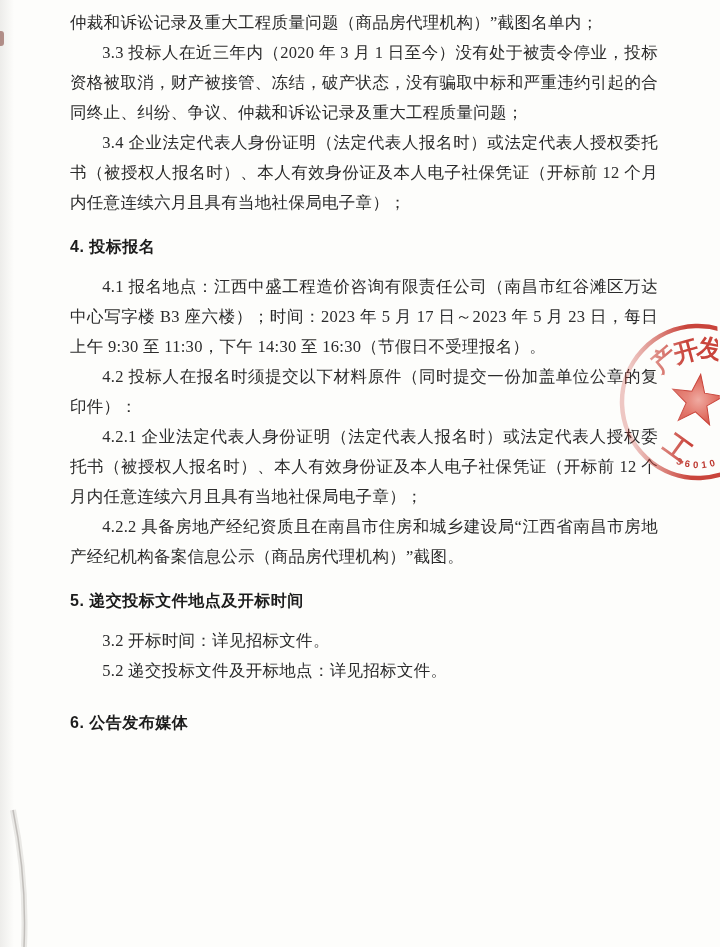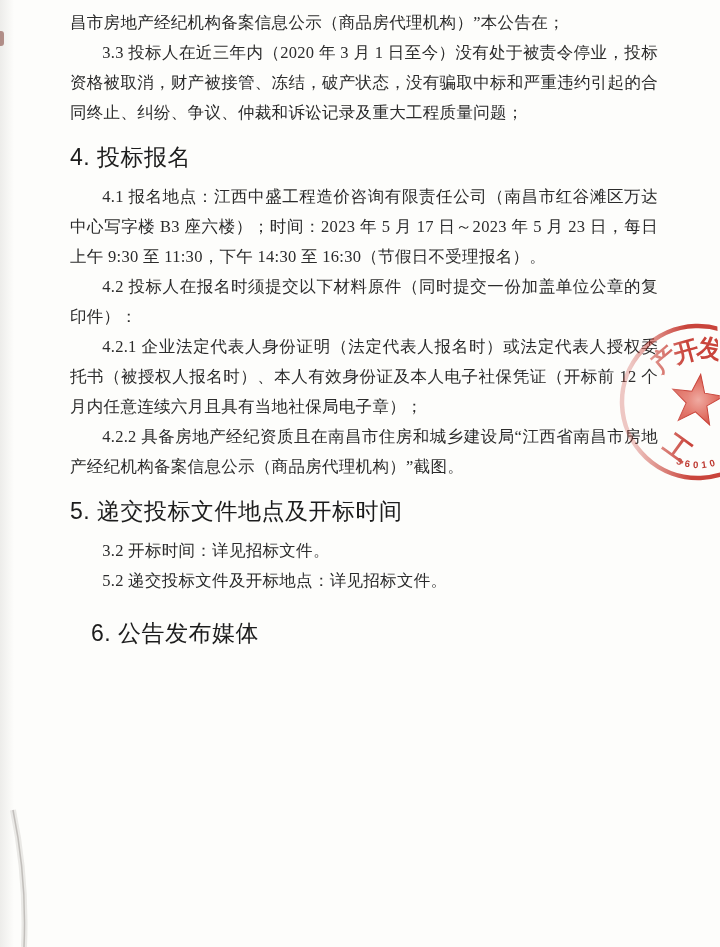--- a/index.html
+++ b/index.html
@@ -23,28 +23,28 @@
     letter-spacing:0.3px;
     text-align:justify;
     text-justify:inter-ideograph;
     text-indent:1.95em;
     word-break:break-all;
   }
   .cont { text-indent:0; }
   .heading {
     margin:14px 0 10px 0;
     font-family:"Liberation Sans", sans-serif;
-    font-weight:400;
-    font-size:23px;
+    font-weight:700;
+    font-size:16px;
     line-height:30px;
     letter-spacing:0.5px;
     color:#1c1c1c;
     text-indent:0;
   }
-  .heading.extra-top { margin-top:22px;margin-left:21px; }
+  .heading.extra-top { margin-top:22px; }
   
   .left-edge-shade {
     position:absolute; left:0; top:0; width:14px; height:947px;
     background:linear-gradient(to right, rgba(95,90,85,0.10), rgba(95,90,85,0.0));
     pointer-events:none;
   }
   .corner-speck {
     position:absolute; left:0; top:31px; width:4px; height:15px;
     background:rgba(125,62,52,0.55);
     border-radius:0 3px 3px 0;
@@ -53,22 +53,23 @@
   .artifact-svg, .seal-svg {
     position:absolute; left:0; top:0; pointer-events:none;
   }
 </style>
 </head>
 <body>
 
 <div class="page">
 
   <div class="content">
-    <p class="para cont">昌市房地产经纪机构备案信息公示（商品房代理机构）”本公告在；</p>
+    <p class="para cont">仲裁和诉讼记录及重大工程质量问题（商品房代理机构）”截图名单内；</p>
     <p class="para">3.3 投标人在近三年内（2020 年 3 月 1 日至今）没有处于被责令停业，投标资格被取消，财产被接管、冻结，破产状态，没有骗取中标和严重违约引起的合同终止、纠纷、争议、仲裁和诉讼记录及重大工程质量问题；</p>
+    <p class="para">3.4 企业法定代表人身份证明（法定代表人报名时）或法定代表人授权委托书（被授权人报名时）、本人有效身份证及本人电子社保凭证（开标前 12 个月内任意连续六月且具有当地社保局电子章）；</p>
     <h3 class="heading">4. 投标报名</h3>
     <p class="para">4.1 报名地点：江西中盛工程造价咨询有限责任公司（南昌市红谷滩区万达中心写字楼 B3 座六楼）；时间：2023 年 5 月 17 日～2023 年 5 月 23 日，每日上午 9:30 至 11:30，下午 14:30 至 16:30（节假日不受理报名）。</p>
     <p class="para">4.2 投标人在报名时须提交以下材料原件（同时提交一份加盖单位公章的复印件）：</p>
     <p class="para">4.2.1 企业法定代表人身份证明（法定代表人报名时）或法定代表人授权委托书（被授权人报名时）、本人有效身份证及本人电子社保凭证（开标前 12 个月内任意连续六月且具有当地社保局电子章）；</p>
     <p class="para">4.2.2 具备房地产经纪资质且在南昌市住房和城乡建设局“江西省南昌市房地产经纪机构备案信息公示（商品房代理机构）”截图。</p>
     <h3 class="heading">5. 递交投标文件地点及开标时间</h3>
     <p class="para">3.2 开标时间：详见招标文件。</p>
     <p class="para">5.2 递交投标文件及开标地点：详见招标文件。</p>
     <h3 class="heading extra-top">6. 公告发布媒体</h3>
   </div>

